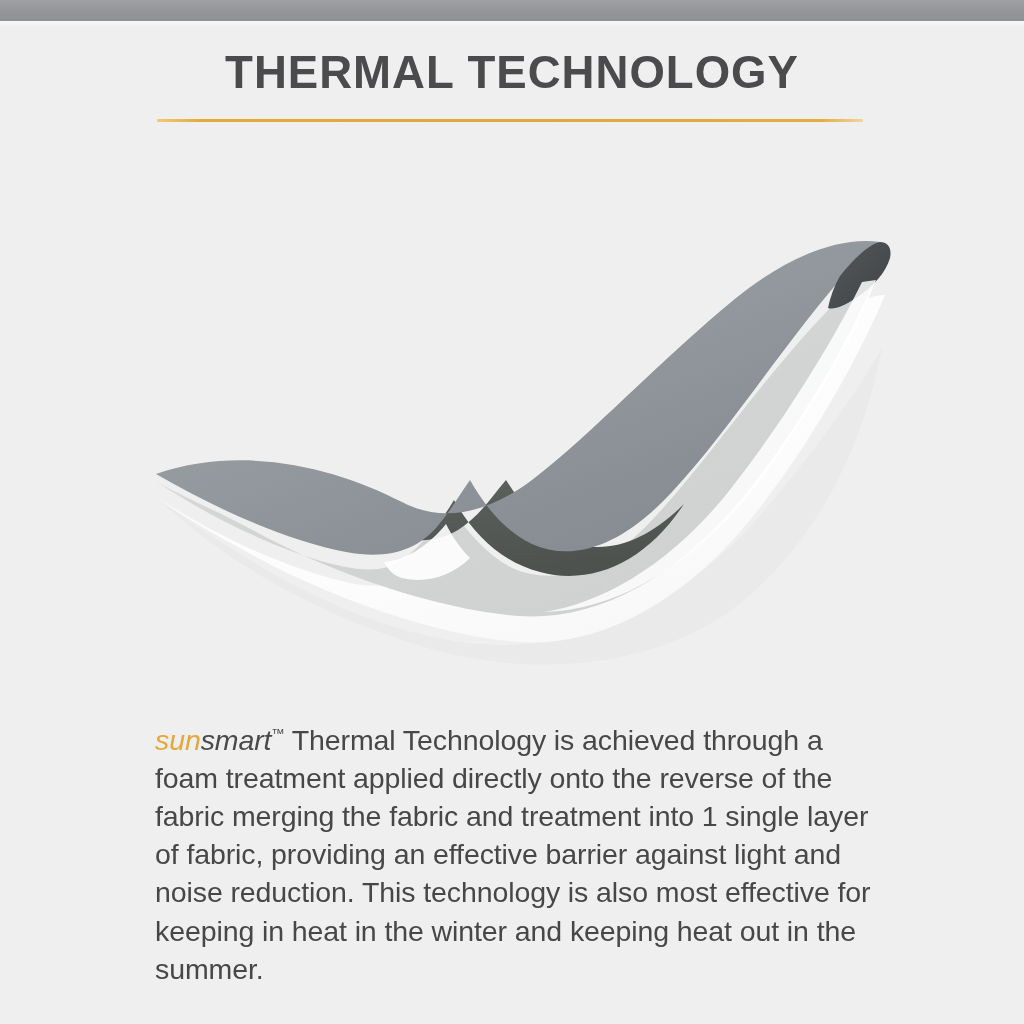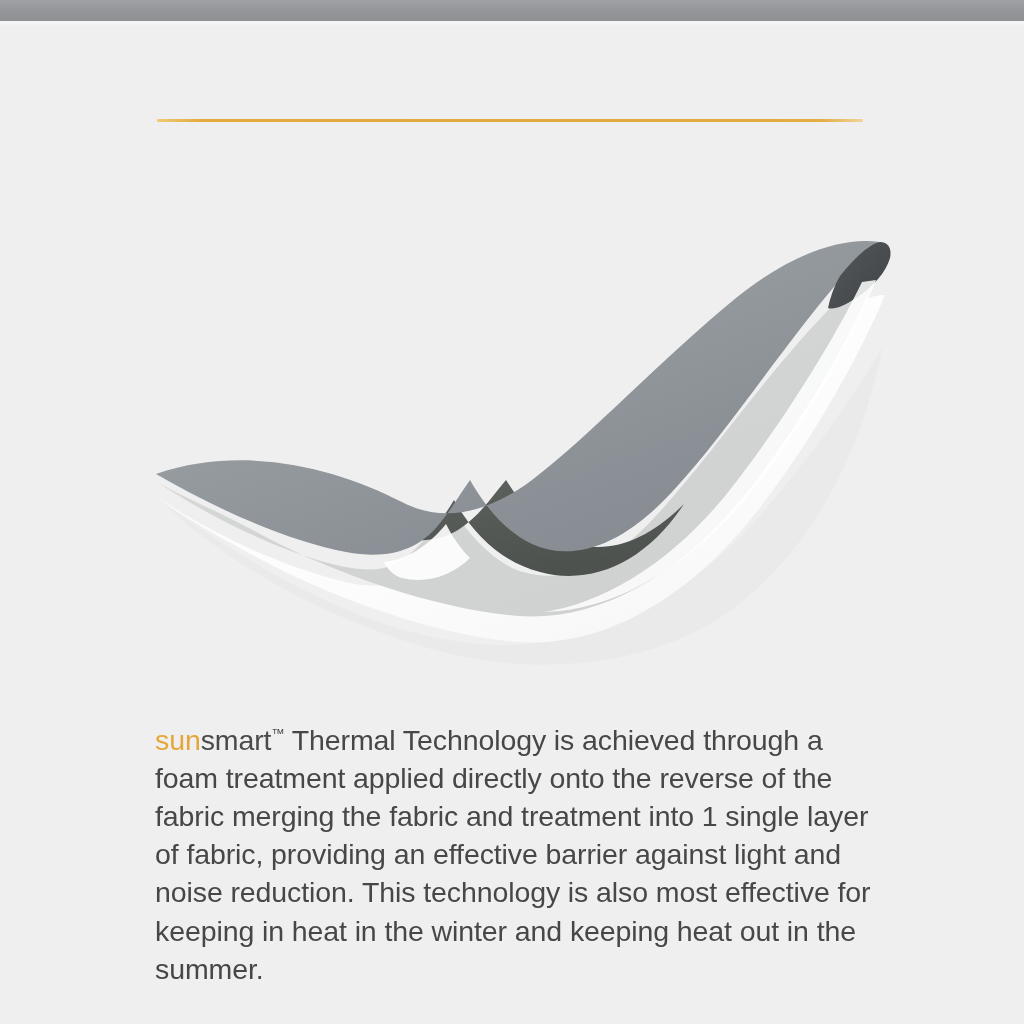--- a/index.html
+++ b/index.html
@@ -92,20 +92,21 @@
     width: 716px;
     font-family: "Liberation Sans", sans-serif;
     font-size: 28.5px;
     line-height: 38.2px;
     color: #474747;
     letter-spacing: -0.1px;
   }
   .brand {
     font-weight: normal;
     white-space: nowrap;
+    font-style: italic;
   }
   .brand-sun {
     color: #e6a73a;
   }
   .brand-smart {
     color: #4a4a4a;
   }
   .brand-tm {
     font-size: 13px;
     vertical-align: 12px;
@@ -114,20 +115,23 @@
   }
 </style>
 </head>
 <body>
 
 <div id="page">
 
   <div class="top-bar"></div>
   <div class="top-bar-edge"></div>
 
+  <div class="heading-block">
+    <h1 class="page-title">THERMAL TECHNOLOGY</h1>
+  </div>
   <div class="title-rule"></div>
 
   <div class="illustration">
     <svg viewBox="0 0 760 490" xmlns="http://www.w3.org/2000/svg" aria-hidden="true">
       <defs>
         <linearGradient id="gTop" x1="0.12" y1="0.08" x2="0.88" y2="0.95">
           <stop offset="0%" stop-color="#a2a8ab"></stop>
           <stop offset="38%" stop-color="#949a9e"></stop>
           <stop offset="72%" stop-color="#8a9095"></stop>
           <stop offset="100%" stop-color="#848a8f"></stop>

